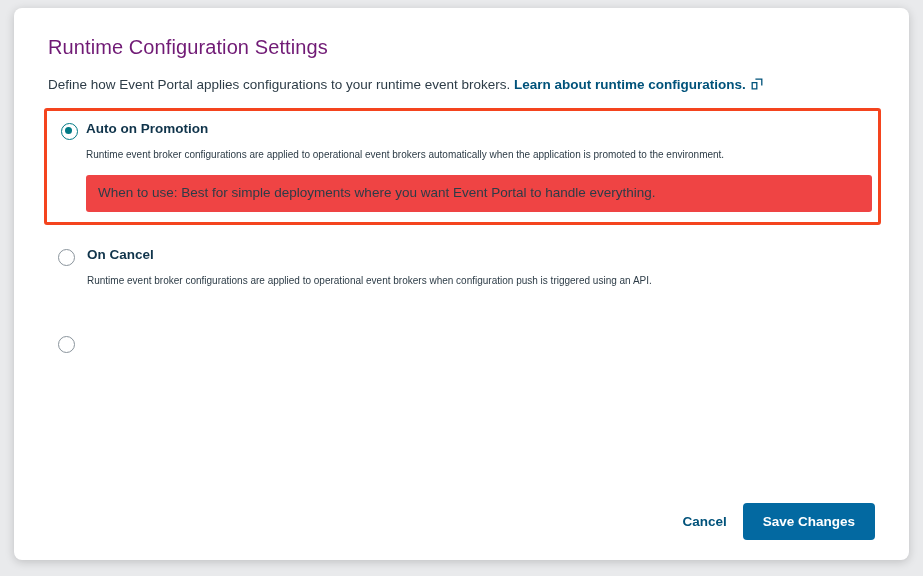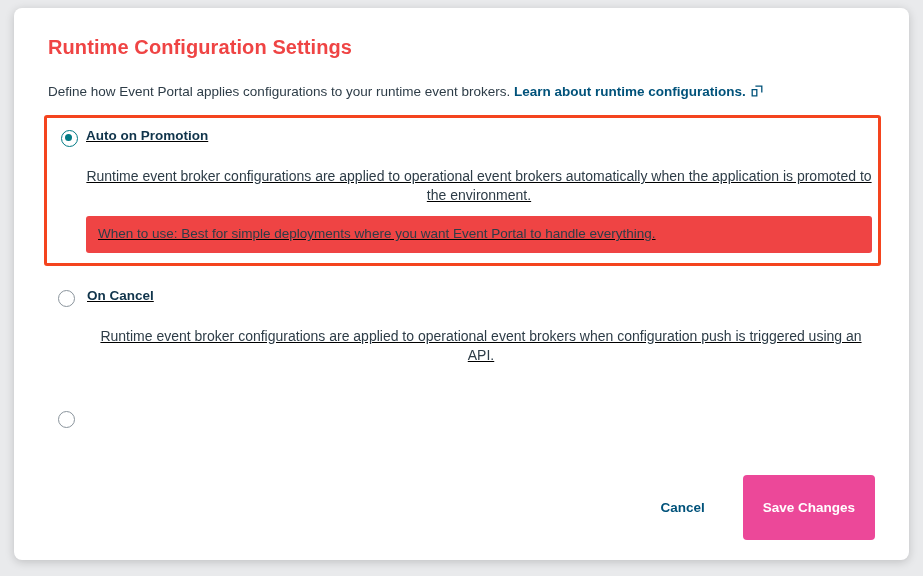--- a/index.html
+++ b/index.html
@@ -20,47 +20,46 @@
     width: 895px;
     height: 552px;
     background: #ffffff;
     border-radius: 8px;
     box-shadow: 0 2px 10px rgba(0,0,0,0.18);
     box-sizing: border-box;
     padding: 26px 34px 0 34px;
   }
   .dialog-title {
     font-size: 20px;
-    font-weight: bold;
-    color: #ef4444;
+    font-weight: normal;
+    color: #701a75;
     letter-spacing: 0.1px;
     margin: 0 0 0 0;
     line-height: 26px;
   }
   .dialog-desc {
-    margin-top: 23px;
+    margin-top: 16px;
     font-size: 13.5px;
     color: #2d3c47;
     line-height: 18px;
   }
   .dialog-desc .link {
     color: #00527a;
     font-weight: bold;
     text-decoration: none;
     cursor: pointer;
   }
   .ext-icon {
     display: inline-block;
     margin-left: 5px;
     position: relative;
     top: 1px;
   }
   .options {
     margin-top: 14px;
-    text-decoration: underline;
   }
   .option {
     position: relative;
     padding: 0 0 0 39px;
     box-sizing: border-box;
   }
   .option.highlighted {
     border: 3px solid #f4441e;
     border-radius: 3px;
     padding: 8px 6px 10px 39px;
@@ -96,26 +95,25 @@
     background: #017a85;
   }
   .opt-title {
     font-size: 13.5px;
     font-weight: bold;
     color: #10344b;
     line-height: 18px;
     padding-top: 1px;
   }
   .opt-desc {
-    font-size: 14px;
+    font-size: 10px;
     color: #2d3c47;
     line-height: 19px;
-    margin-top: 22px;
+    margin-top: 7px;
     max-width: 822px;
-    text-align: center;
   }
   .opt-note {
     margin-top: 11px;
     background: #ef4444;
     border-radius: 3px;
     padding: 9px 12px 10px 12px;
     font-size: 13.5px;
     color: #2d3c47;
     line-height: 18px;
   }
@@ -123,41 +121,41 @@
   .spacer-2 { height: 21px; }
   .spacer-3 { height: 21px; }
   .footer {
     position: absolute;
     left: 34px;
     right: 34px;
     bottom: 20px;
     display: flex;
     justify-content: flex-end;
     align-items: center;
-    gap: 28px;
+    gap: 6px;
   }
   .btn-cancel {
     background: none;
     border: none;
     color: #00527a;
     font-weight: bold;
     font-size: 13.5px;
     font-family: "Liberation Sans", sans-serif;
     cursor: pointer;
     padding: 8px 10px;
   }
   .btn-save {
-    background: #ec4899;
+    background: #0369a1;
     border: none;
     color: #ffffff;
     font-weight: bold;
     font-size: 13.5px;
     font-family: "Liberation Sans", sans-serif;
     border-radius: 4px;
-    padding: 25px 20px;
+    padding: 11px 20px;
     cursor: pointer;
   }
 </style>
 </head>
 <body>
 
 <div class="dialog">
 
   <div class="dialog-title">Runtime Configuration Settings</div>
 

